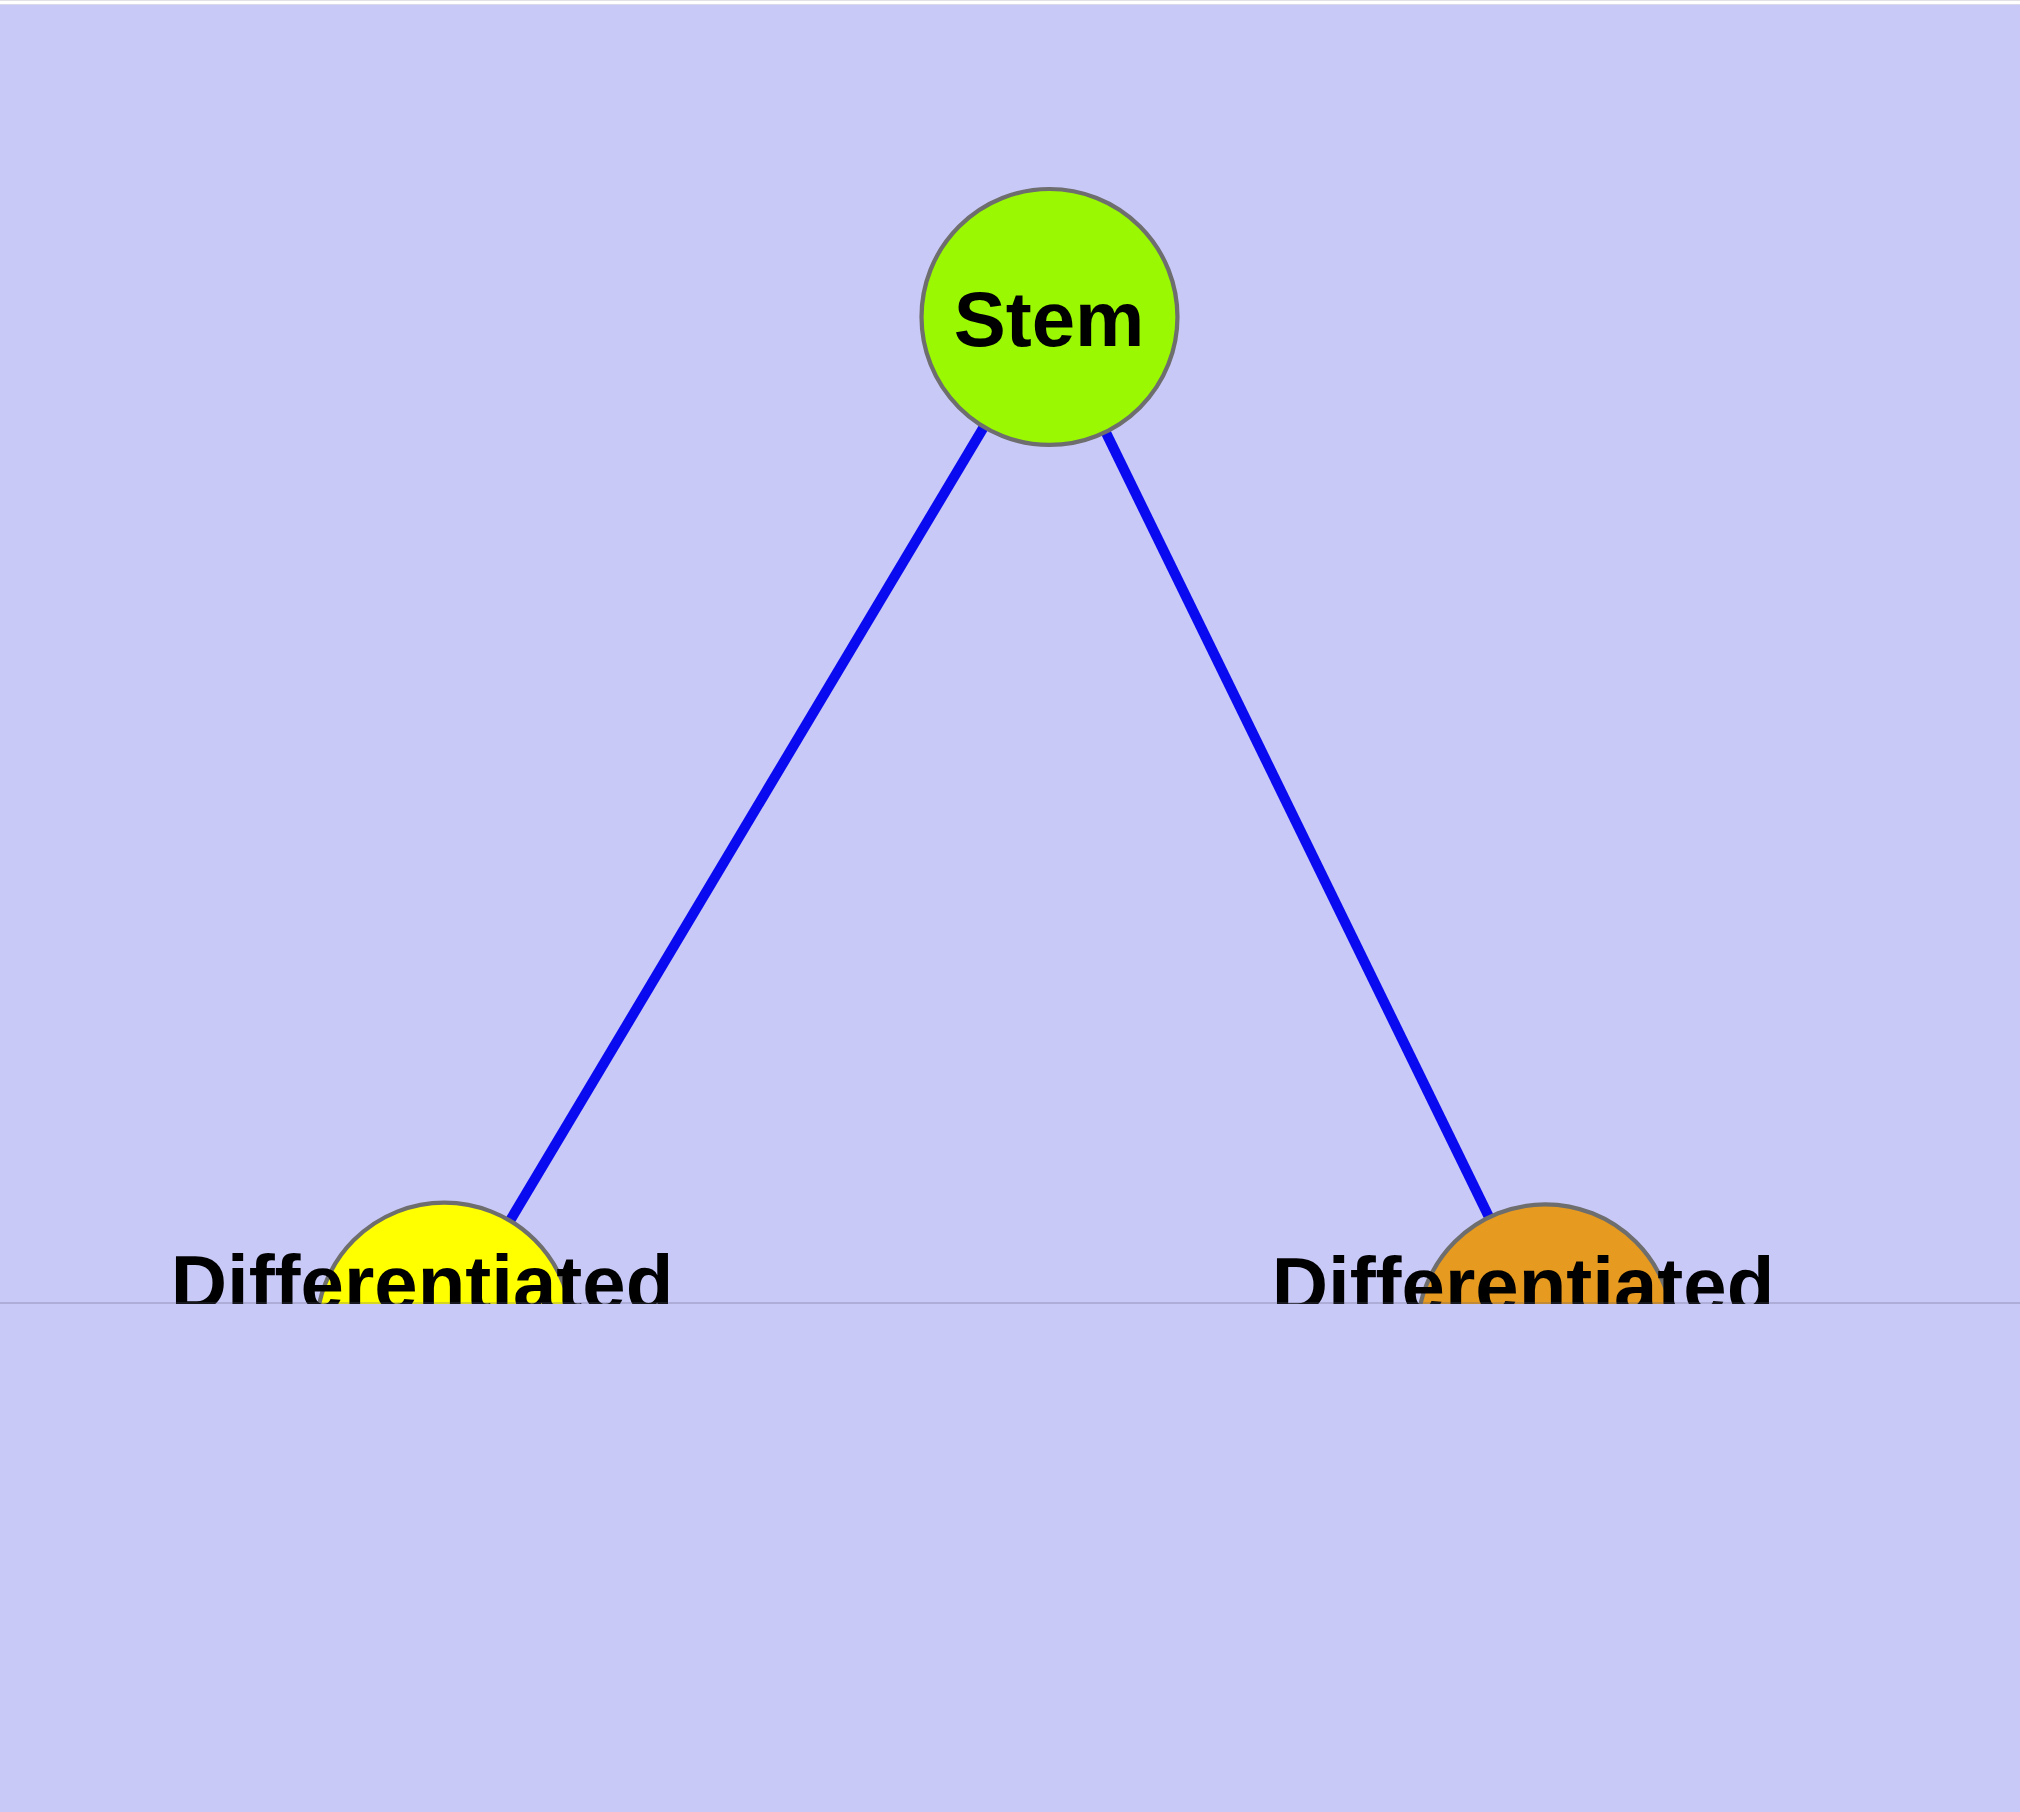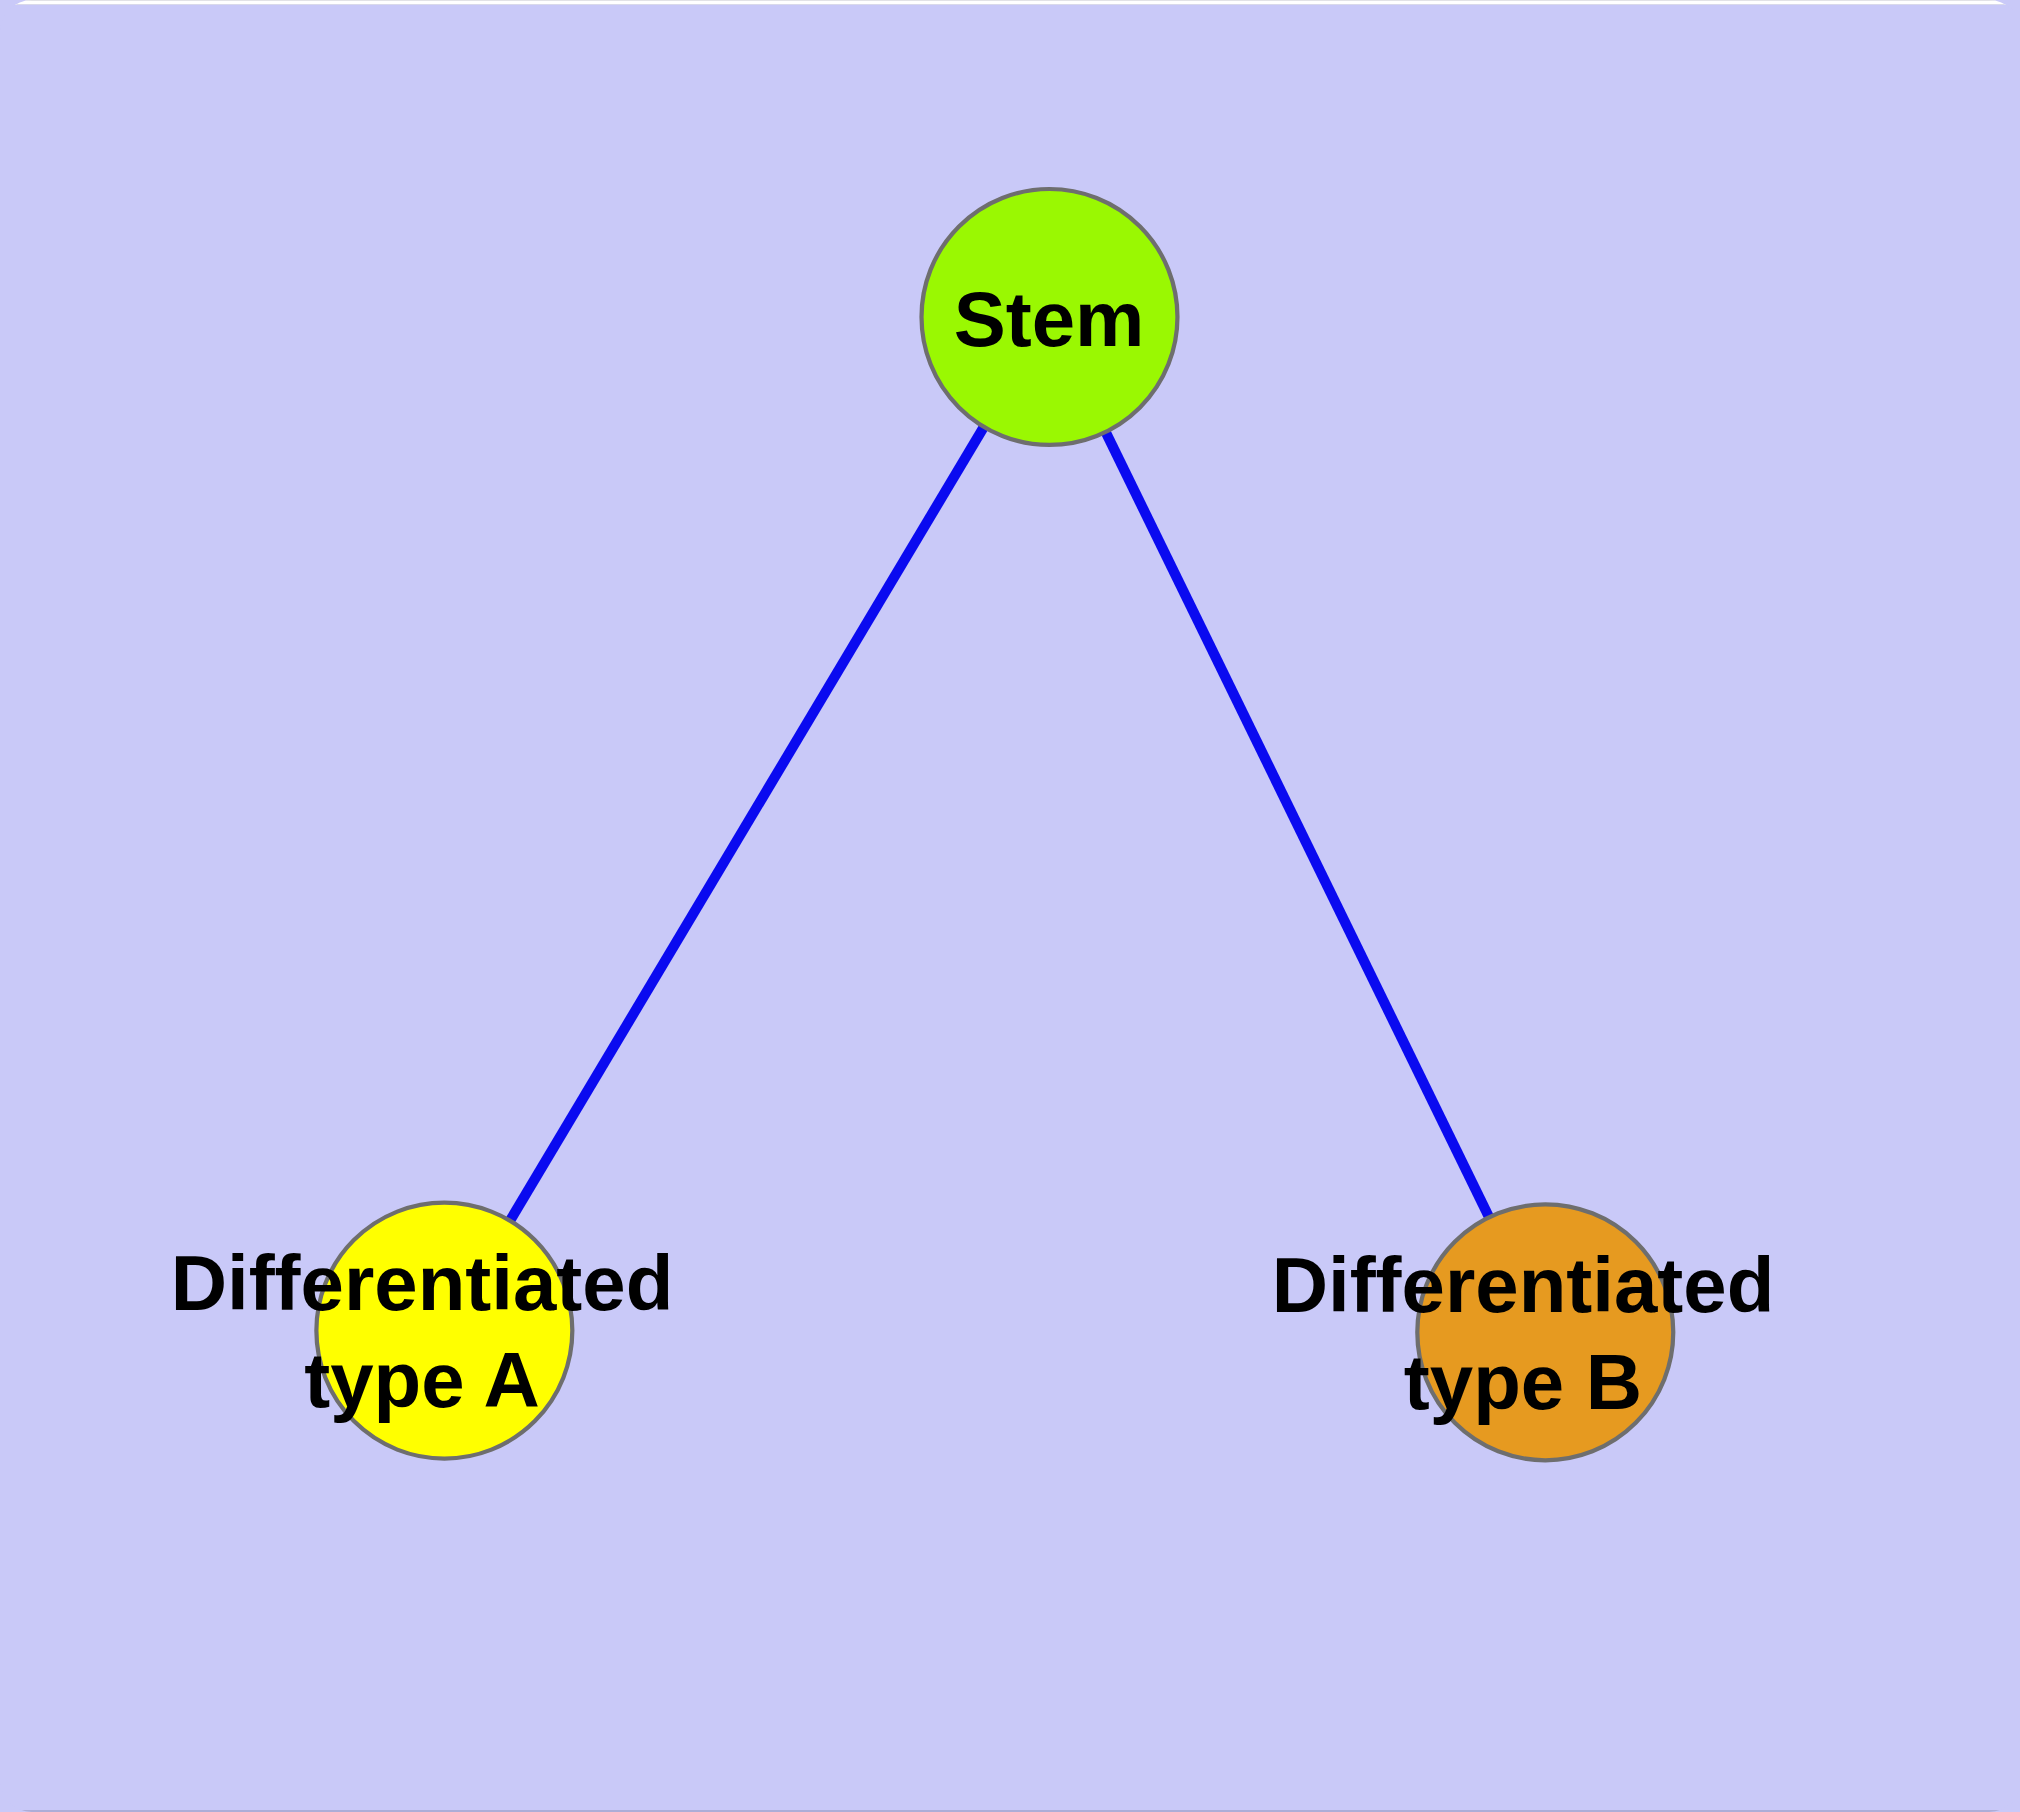--- a/index.html
+++ b/index.html
@@ -3,25 +3,24 @@
 <meta charset="utf-8">
 <style>
   html, body {
     margin: 0;
     padding: 0;
     background: #c9c9f8;
   }
   .canvas {
     position: relative;
     width: 2021px;
-    height: 1812px;
+    height: 1304px;
     background: #c9c9f8;
     overflow: hidden;
     font-family: "Liberation Sans", sans-serif;
-    border-radius: 32px;
   }
   .top-strip {
     position: absolute;
     top: 0; left: 0; right: 0;
     height: 3.4px;
     background: #ffffff;
     border-top: 0.8px solid #e2e2e6;
     border-bottom: 0.8px solid #d9d9ea;
     z-index: 3;
   }

